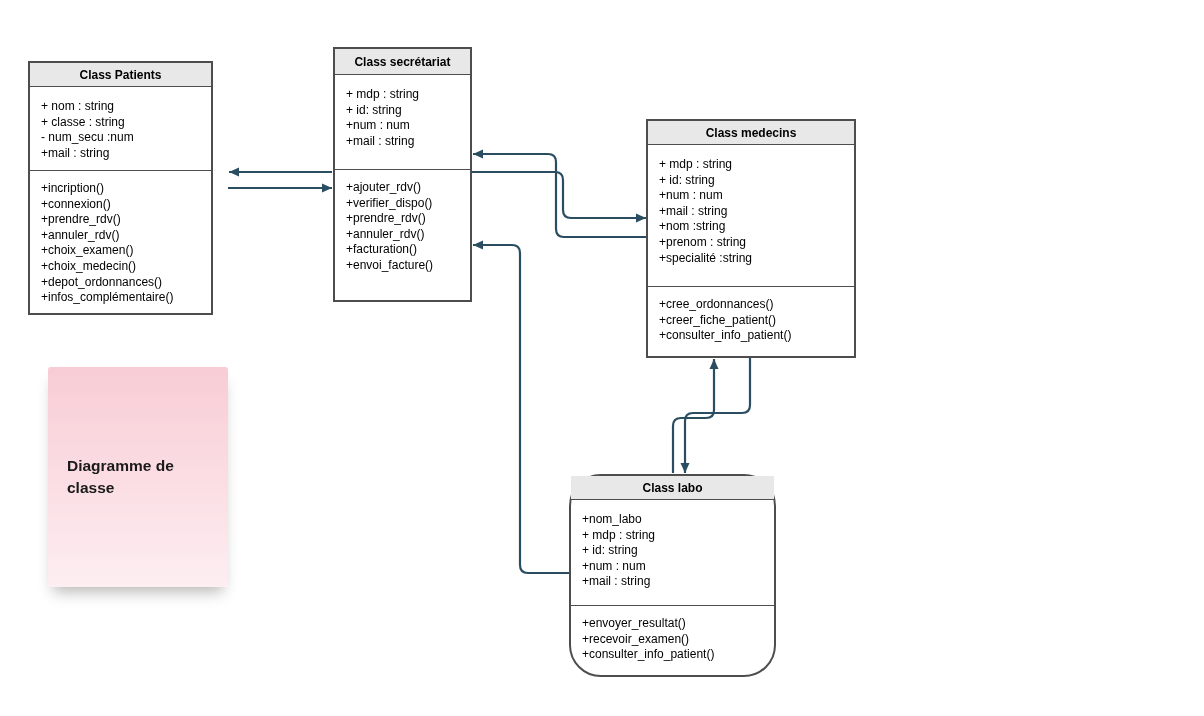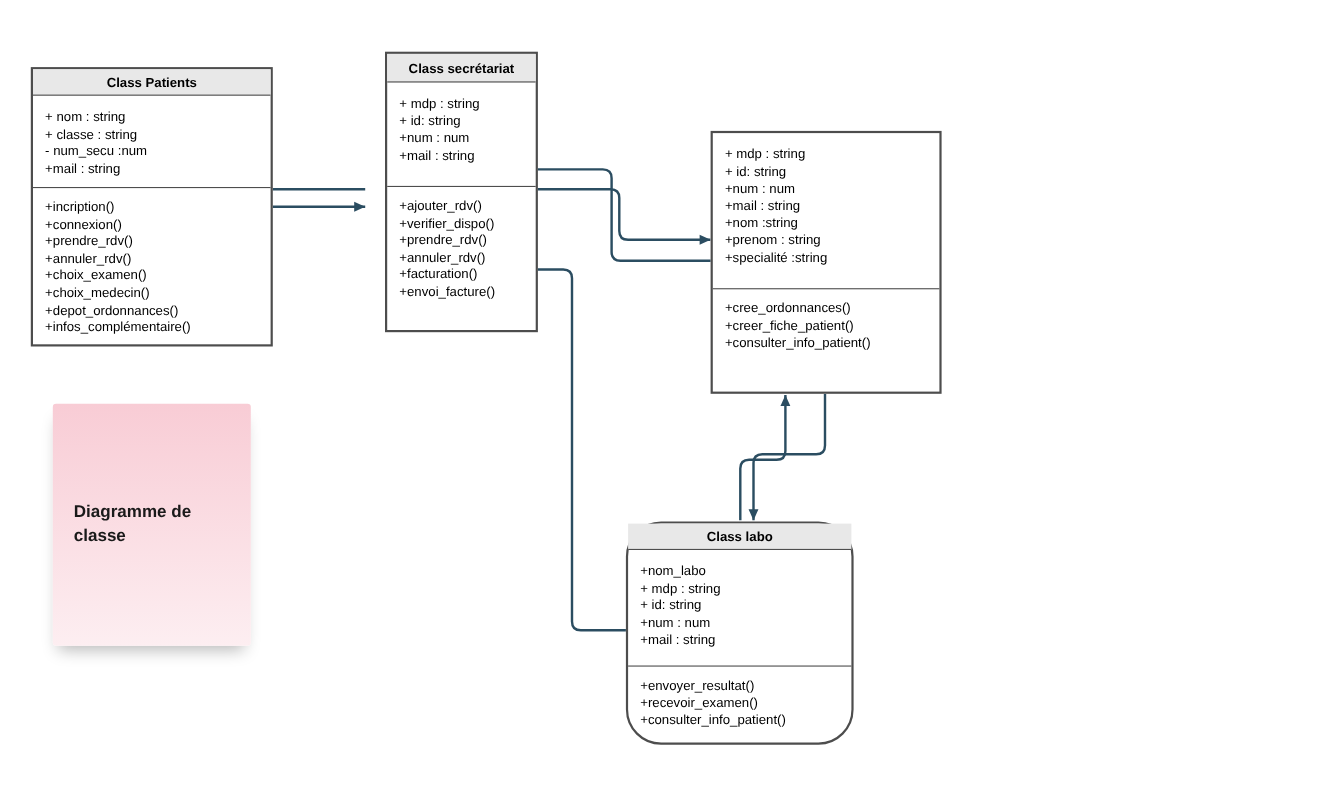--- a/index.html
+++ b/index.html
@@ -64,24 +64,24 @@
     flex: 1 1 auto;
     padding: 10px 10px 15px 11px;
   }
   .uml-line {
     font-size: 12px;
     line-height: 15.6px;
     white-space: pre;
   }
 
   
-  #box-patients    { left: 28px;  top: 61px;  width: 220px; height: 254px; }
+  #box-patients    { left: 28px;  top: 61px;  width: 185px; height: 254px; }
   #box-patients    .uml-title { height: 24px; }
   #box-patients    .uml-attrs { height: 84px; }
-  #box-secretariat { left: 350px; top: 47px;  width: 139px; height: 255px; }
+  #box-secretariat { left: 333px; top: 47px;  width: 139px; height: 255px; }
   #box-secretariat .uml-title { height: 26px; }
   #box-secretariat .uml-attrs { height: 95px; }
   #box-medecins    { left: 646px; top: 119px; width: 210px; height: 239px; }
   #box-medecins    .uml-title { height: 24px; }
   #box-medecins    .uml-attrs { height: 142px; }
   #box-labo        { left: 569px; top: 474px; width: 207px; height: 203px; border-radius: 32px; }
   #box-labo        .uml-title { height: 24px; }
   #box-labo        .uml-attrs { height: 106px; }
 
   .sticky-note {
@@ -156,20 +156,21 @@
         <div class="uml-line">+ajouter_rdv()</div>
         <div class="uml-line">+verifier_dispo()</div>
         <div class="uml-line">+prendre_rdv()</div>
         <div class="uml-line">+annuler_rdv()</div>
         <div class="uml-line">+facturation()</div>
         <div class="uml-line">+envoi_facture()</div>
       </div>
   </div>
 
   <div class="uml-box" id="box-medecins">
+    <div class="uml-title">Class medecins</div>
     <div class="uml-attrs">
         <div class="uml-line">+ mdp : string</div>
         <div class="uml-line">+ id: string</div>
         <div class="uml-line">+num : num</div>
         <div class="uml-line">+mail : string</div>
         <div class="uml-line">+nom :string</div>
         <div class="uml-line">+prenom : string</div>
         <div class="uml-line">+specialité :string</div>
       </div>
     <div class="uml-methods">

